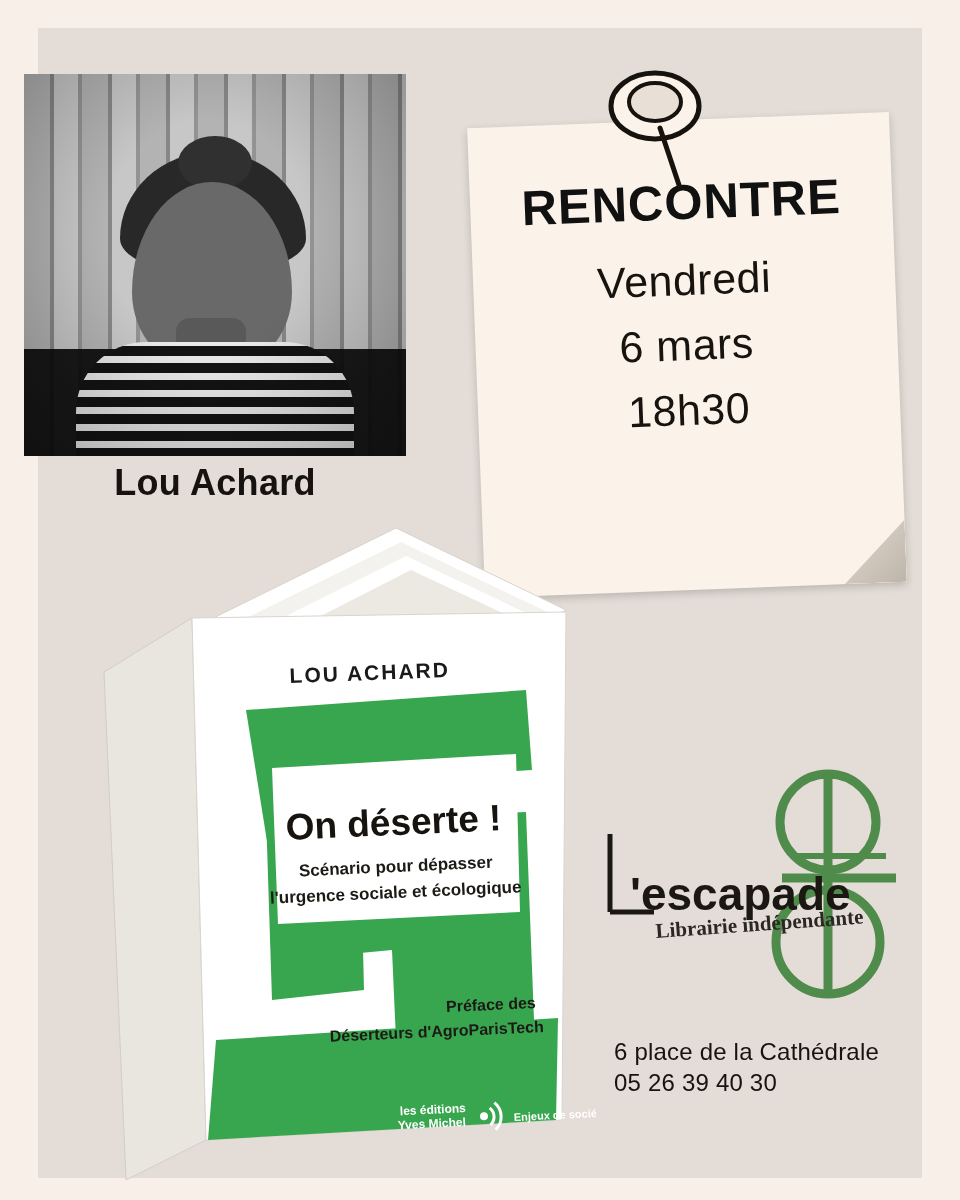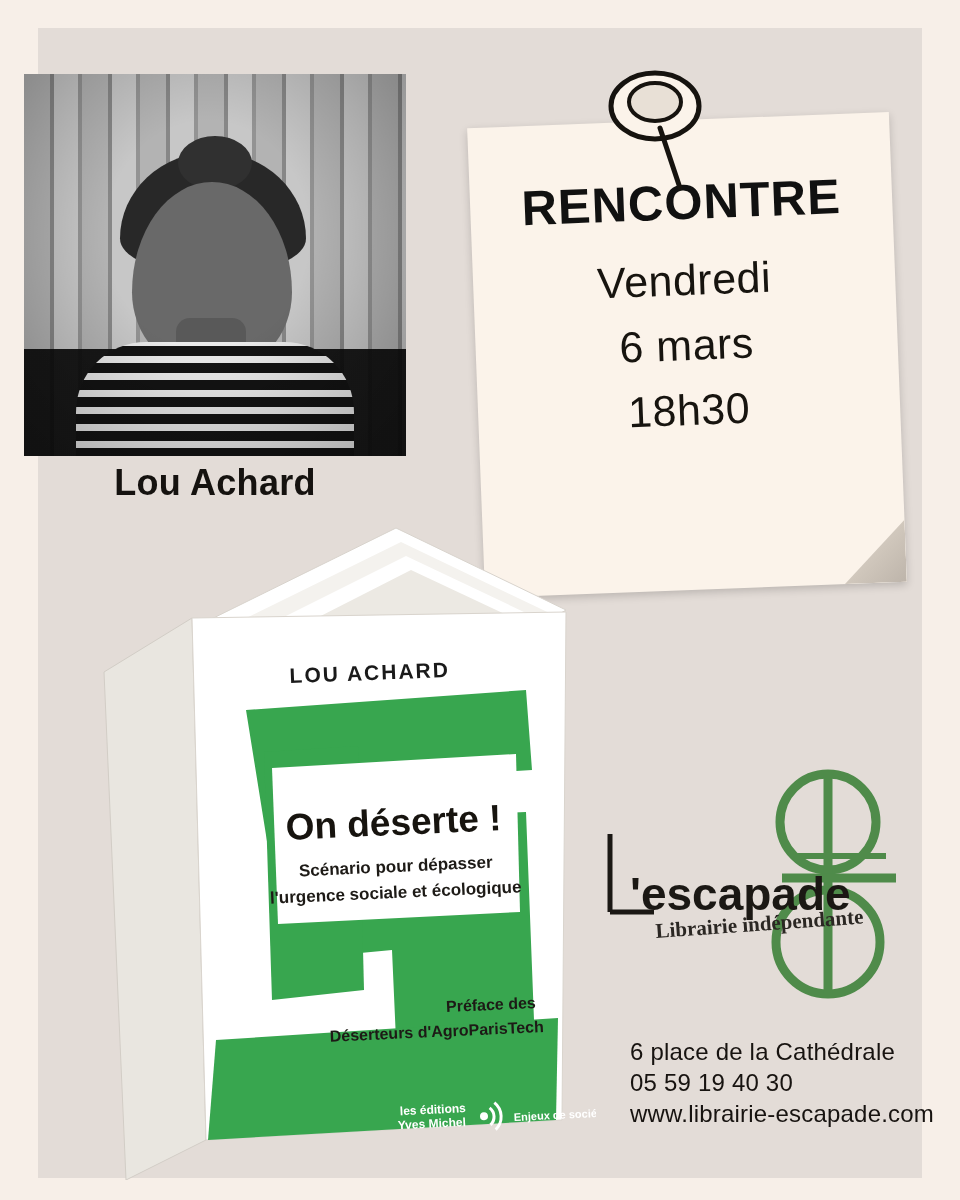--- a/index.html
+++ b/index.html
@@ -187,21 +187,21 @@
   .contact {
     position: absolute;
     left: 614px;
     top: 1036px;
     width: 320px;
     color: #171310;
     font-size: 24px;
     line-height: 31px;
     letter-spacing: 0.2px;
   }
-  .contact div { white-space: nowrap; margin-left: 16px; }
+  .contact div { white-space: nowrap; }
 </style>
 </head>
 <body>
 
 <div class="poster">
 
   <div class="bg-panel"></div>
 
   <div class="photo-wrap">
     <div class="photo">
@@ -275,17 +275,16 @@
       <path d="M196 96 L290 96" stroke="#4f8b4a" stroke-width="6" fill="none"></path>
       <path d="M14 74 L14 152" stroke="#1b1814" stroke-width="5" fill="none"></path>
       <path d="M14 152 L58 152" stroke="#1b1814" stroke-width="5" fill="none"></path>
       <text x="34" y="150" font-family="Liberation Sans, sans-serif" font-size="46" fill="#1b1814">'escapade</text>
       <text x="60" y="178" font-family="Liberation Serif, serif" font-size="21" fill="#2b2723" transform="rotate(-4 60 178)">Librairie indépendante</text>
     </svg>
   </div>
 
   <div class="contact">
     <div>6 place de la Cathédrale</div>
-    <div>05 59 19 40 30</div>
-    <div>www.librairie-escapade.com</div>
+    <div>05 26 39 40 30</div>
   </div>
 
 </div>
 
 </body></html>

